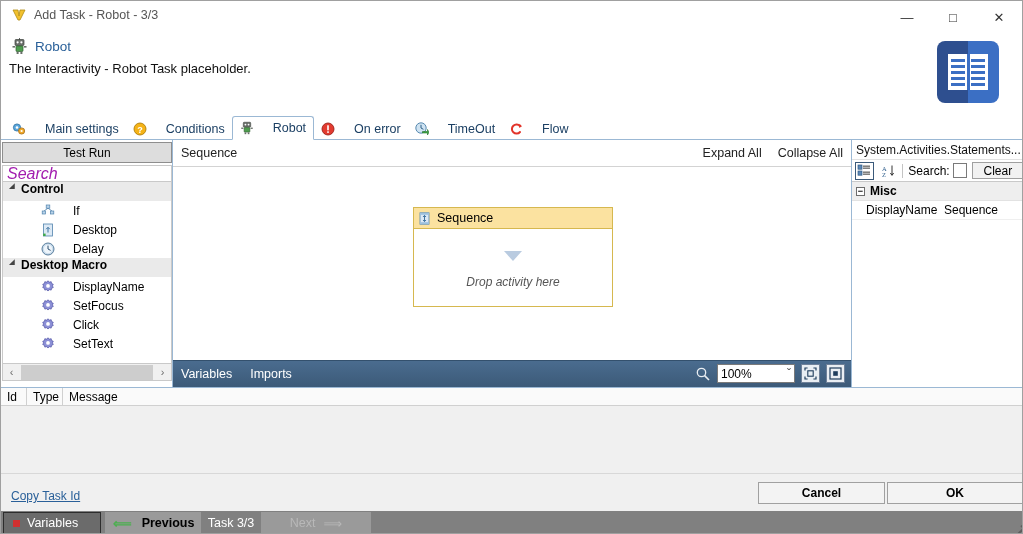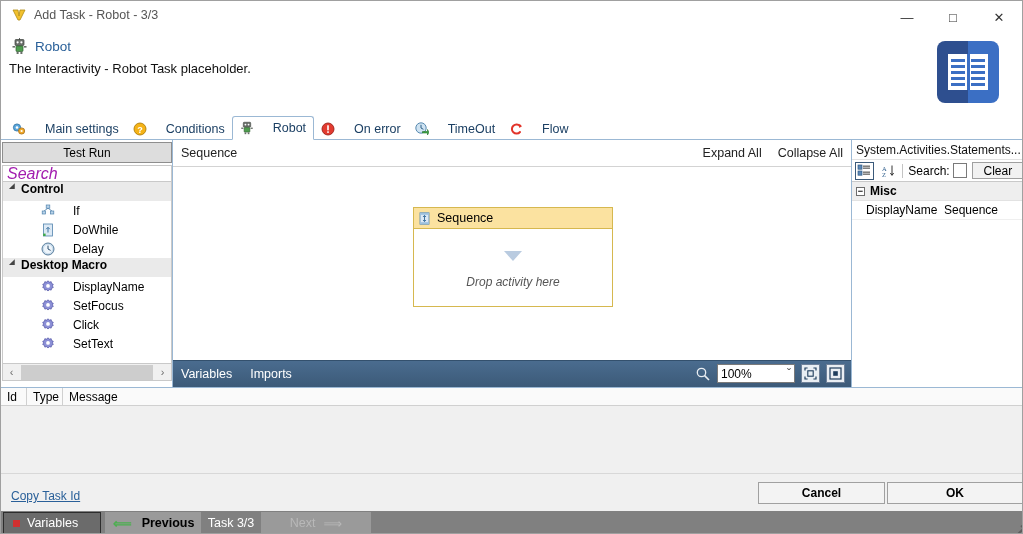--- a/index.html
+++ b/index.html
@@ -302,21 +302,21 @@
         </div>
 
         <div class="node">
           <span class="ico">
             <svg width="14" height="14" viewBox="0 0 14 14">
               <rect x="2.4" y="1" width="9" height="12" fill="#dce9f5" stroke="#5183ad" stroke-width="0.8"></rect>
               <path d="M7 9.5 L7 4.5 M5.2 6.2 L7 4.3 L8.8 6.2" stroke="#3c72a0" stroke-width="1" fill="none"></path>
               <rect x="2.2" y="10.6" width="2.4" height="2.4" fill="#3faa46"></rect>
             </svg>
           </span>
-          <span>DoWhile</span>
+          <span>Desktop</span>
         </div>
 
         <div class="node">
           <span class="ico">
             <svg width="14" height="14" viewBox="0 0 14 14">
               <circle cx="7" cy="7" r="6" fill="#c9dcec" stroke="#4a7092" stroke-width="0.9"></circle>
               <circle cx="7" cy="7" r="4.2" fill="#eef5fb"></circle>
               <path d="M7 3.6 L7 7 L9.6 8.4" stroke="#2d5070" stroke-width="1" fill="none"></path>
             </svg>
           </span>

